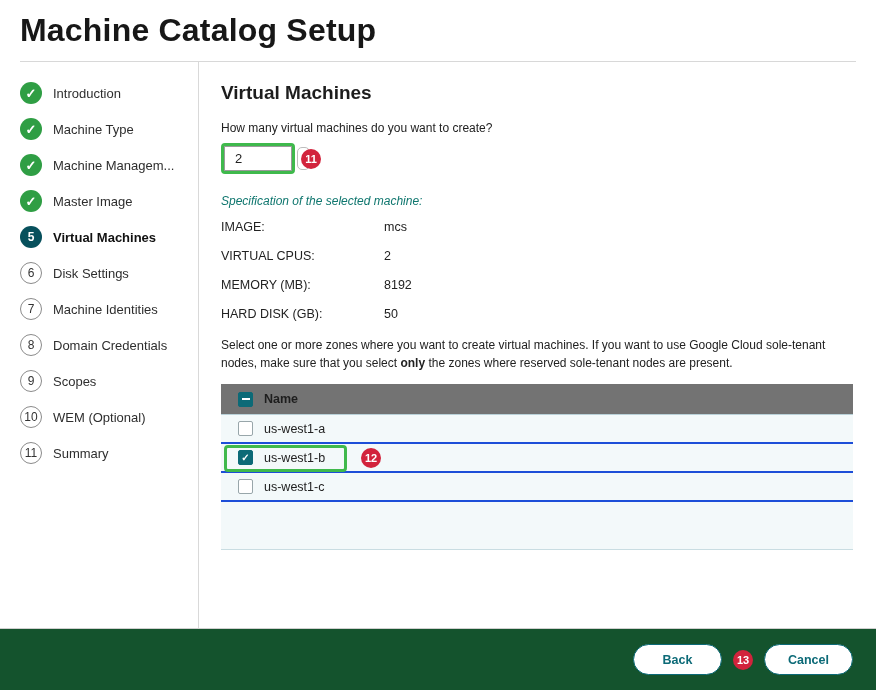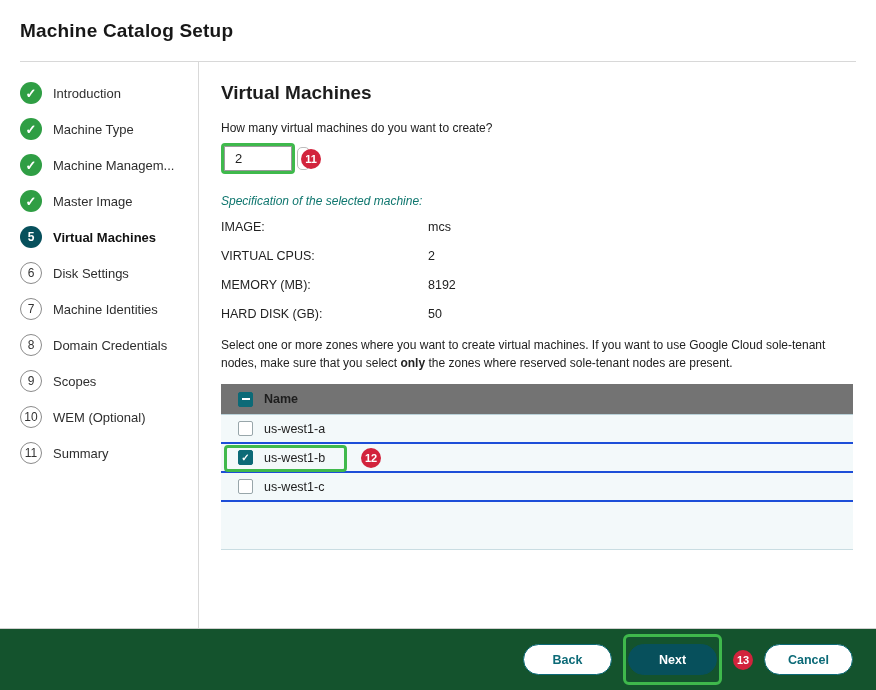--- a/index.html
+++ b/index.html
@@ -3,21 +3,21 @@
 <meta charset="utf-8">
 <style>
   * { margin:0; padding:0; box-sizing:border-box; }
   body { background:#fff; }
   .app {
     width:876px; height:690px; position:relative; background:#fff;
     font-family:"Liberation Sans", sans-serif; color:#333; overflow:hidden;
   }
   
   .header { margin:0 20px; height:62px; display:flex; align-items:center; border-bottom:1px solid #d8d8d8; }
-  .page-title { font-size:19px; font-weight:700; color:#171717; letter-spacing:.2px; }
+  .page-title { font-size:32px; font-weight:700; color:#171717; letter-spacing:.2px; }
 
   
   .body { display:flex; height:566px;justify-content:flex-end; }
   .sidebar { width:199px; border-right:1px solid #d9d9d9; padding-top:13px; }
   .step { display:flex; align-items:center; gap:11px; padding:7px 0 7px 20px; cursor:default; }
   .circle {
     width:22px; height:22px; border-radius:50%; flex:none;
     display:flex; align-items:center; justify-content:center; font-size:12px;
   }
   .step.done .circle { background:#2f9e44; color:#fff; }
@@ -40,21 +40,21 @@
   }
   .stepper { width:13px; height:23px; background:#fff; border:1px solid #bdbdbd; border-radius:5px; margin-left:2px; }
 
   .badge {
     width:20px; height:20px; border-radius:50%; background:#d2233c; color:#fff;
     font-size:11px; font-weight:700; display:flex; align-items:center; justify-content:center; flex:none;
   }
   .badge-11 { position:absolute; right:-11px; top:50%; transform:translateY(-50%); }
 
   .spec-heading { font-size:12px; margin:4px 0 12px; color:#0f766e;font-style:italic; }
-  .spec-row { display:flex; font-size:12.5px; margin-bottom:15px; color:#222;gap:44px; }
+  .spec-row { display:flex; font-size:12.5px; margin-bottom:15px; color:#222; }
   .spec-label { width:163px; }
 
   .instructions { font-size:12px; line-height:1.5; width:632px; margin:2px 0 12px; color:#222; }
   .instructions b { font-weight:700; }
 
   
   .zone-table { width:632px; border-bottom:1px solid #c9dde2; }
   .thead {
     display:flex; align-items:center; height:31px; background:#737373;
     border-bottom:1px solid #b9d1d8; padding-left:17px; gap:11px;
@@ -207,20 +207,17 @@
           <span class="checkbox"></span>
           <span>us-west1-c</span>
         </div>
         <div class="tfill"></div>
       </div>
     </div>
   </div>
 
   <div class="footer">
     <button class="btn outline">Back</button>
-    <span class="next-annotation">
-      <button class="btn primary">Next</button>
-    </span>
     <span class="badge">13</span>
     <button class="btn outline">Cancel</button>
   </div>
 
 </div>
 
 </body></html>

